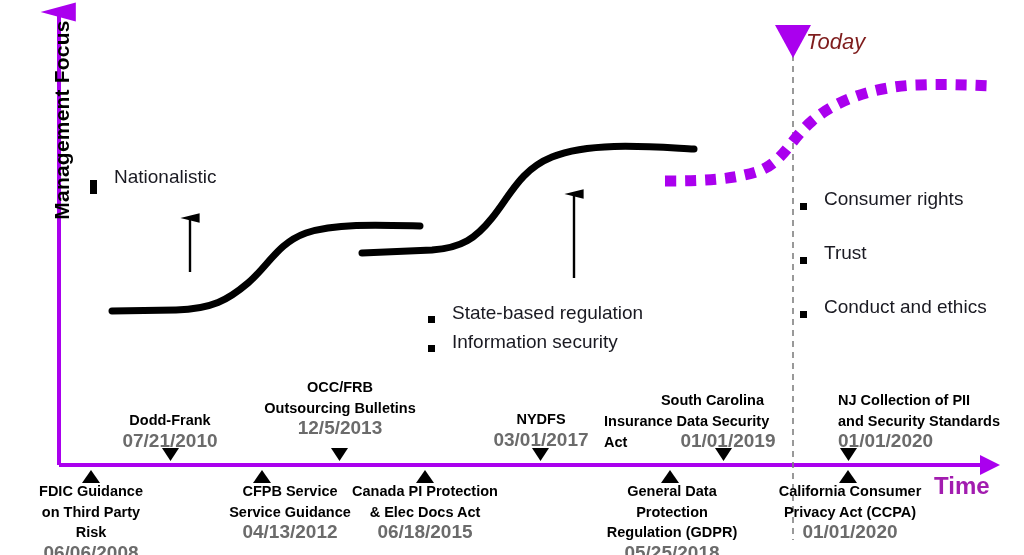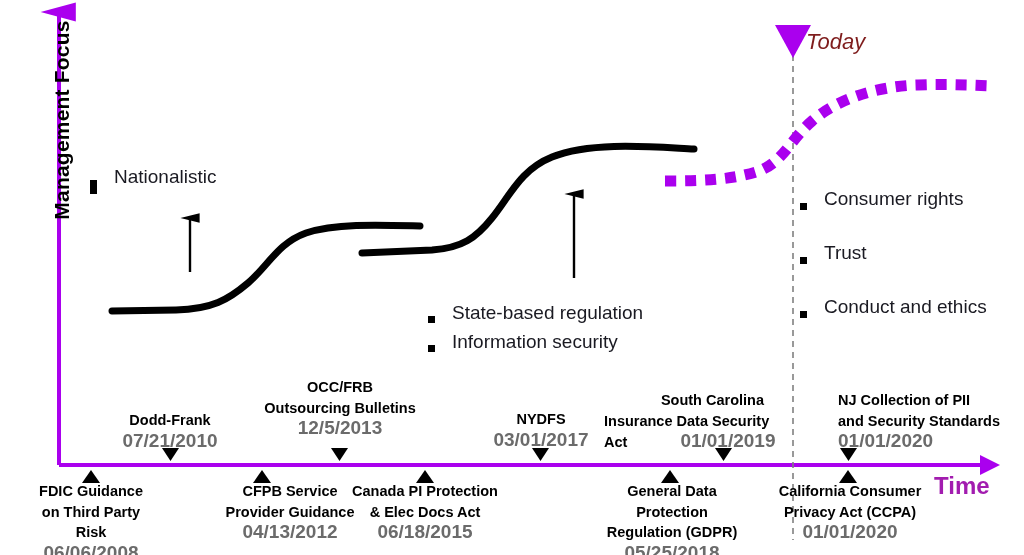--- a/index.html
+++ b/index.html
@@ -180,21 +180,21 @@
 
   <div class="evt c" style="left:91px;top:481px;">
     <div class="ln"><span class="nm">FDIC Guidance</span></div>
     <div class="ln"><span class="nm">on Third Party</span></div>
     <div class="ln"><span class="nm">Risk</span></div>
     <div class="ln"><span class="dt">06/06/2008</span></div>
   </div>
 
   <div class="evt c" style="left:262px;top:481px;margin-left:28px;">
     <div class="ln"><span class="nm">CFPB Service</span></div>
-    <div class="ln"><span class="nm">Provider Guidance</span></div>
+    <div class="ln"><span class="nm">Service Guidance</span></div>
     <div class="ln"><span class="dt">04/13/2012</span></div>
   </div>
 
   <div class="evt c" style="left:425px;top:481px;">
     <div class="ln"><span class="nm">Canada PI Protection</span></div>
     <div class="ln"><span class="nm">&amp; Elec Docs Act</span></div>
     <div class="ln"><span class="dt">06/18/2015</span></div>
   </div>
 
   <div class="evt c" style="left:672px;top:481px;">

